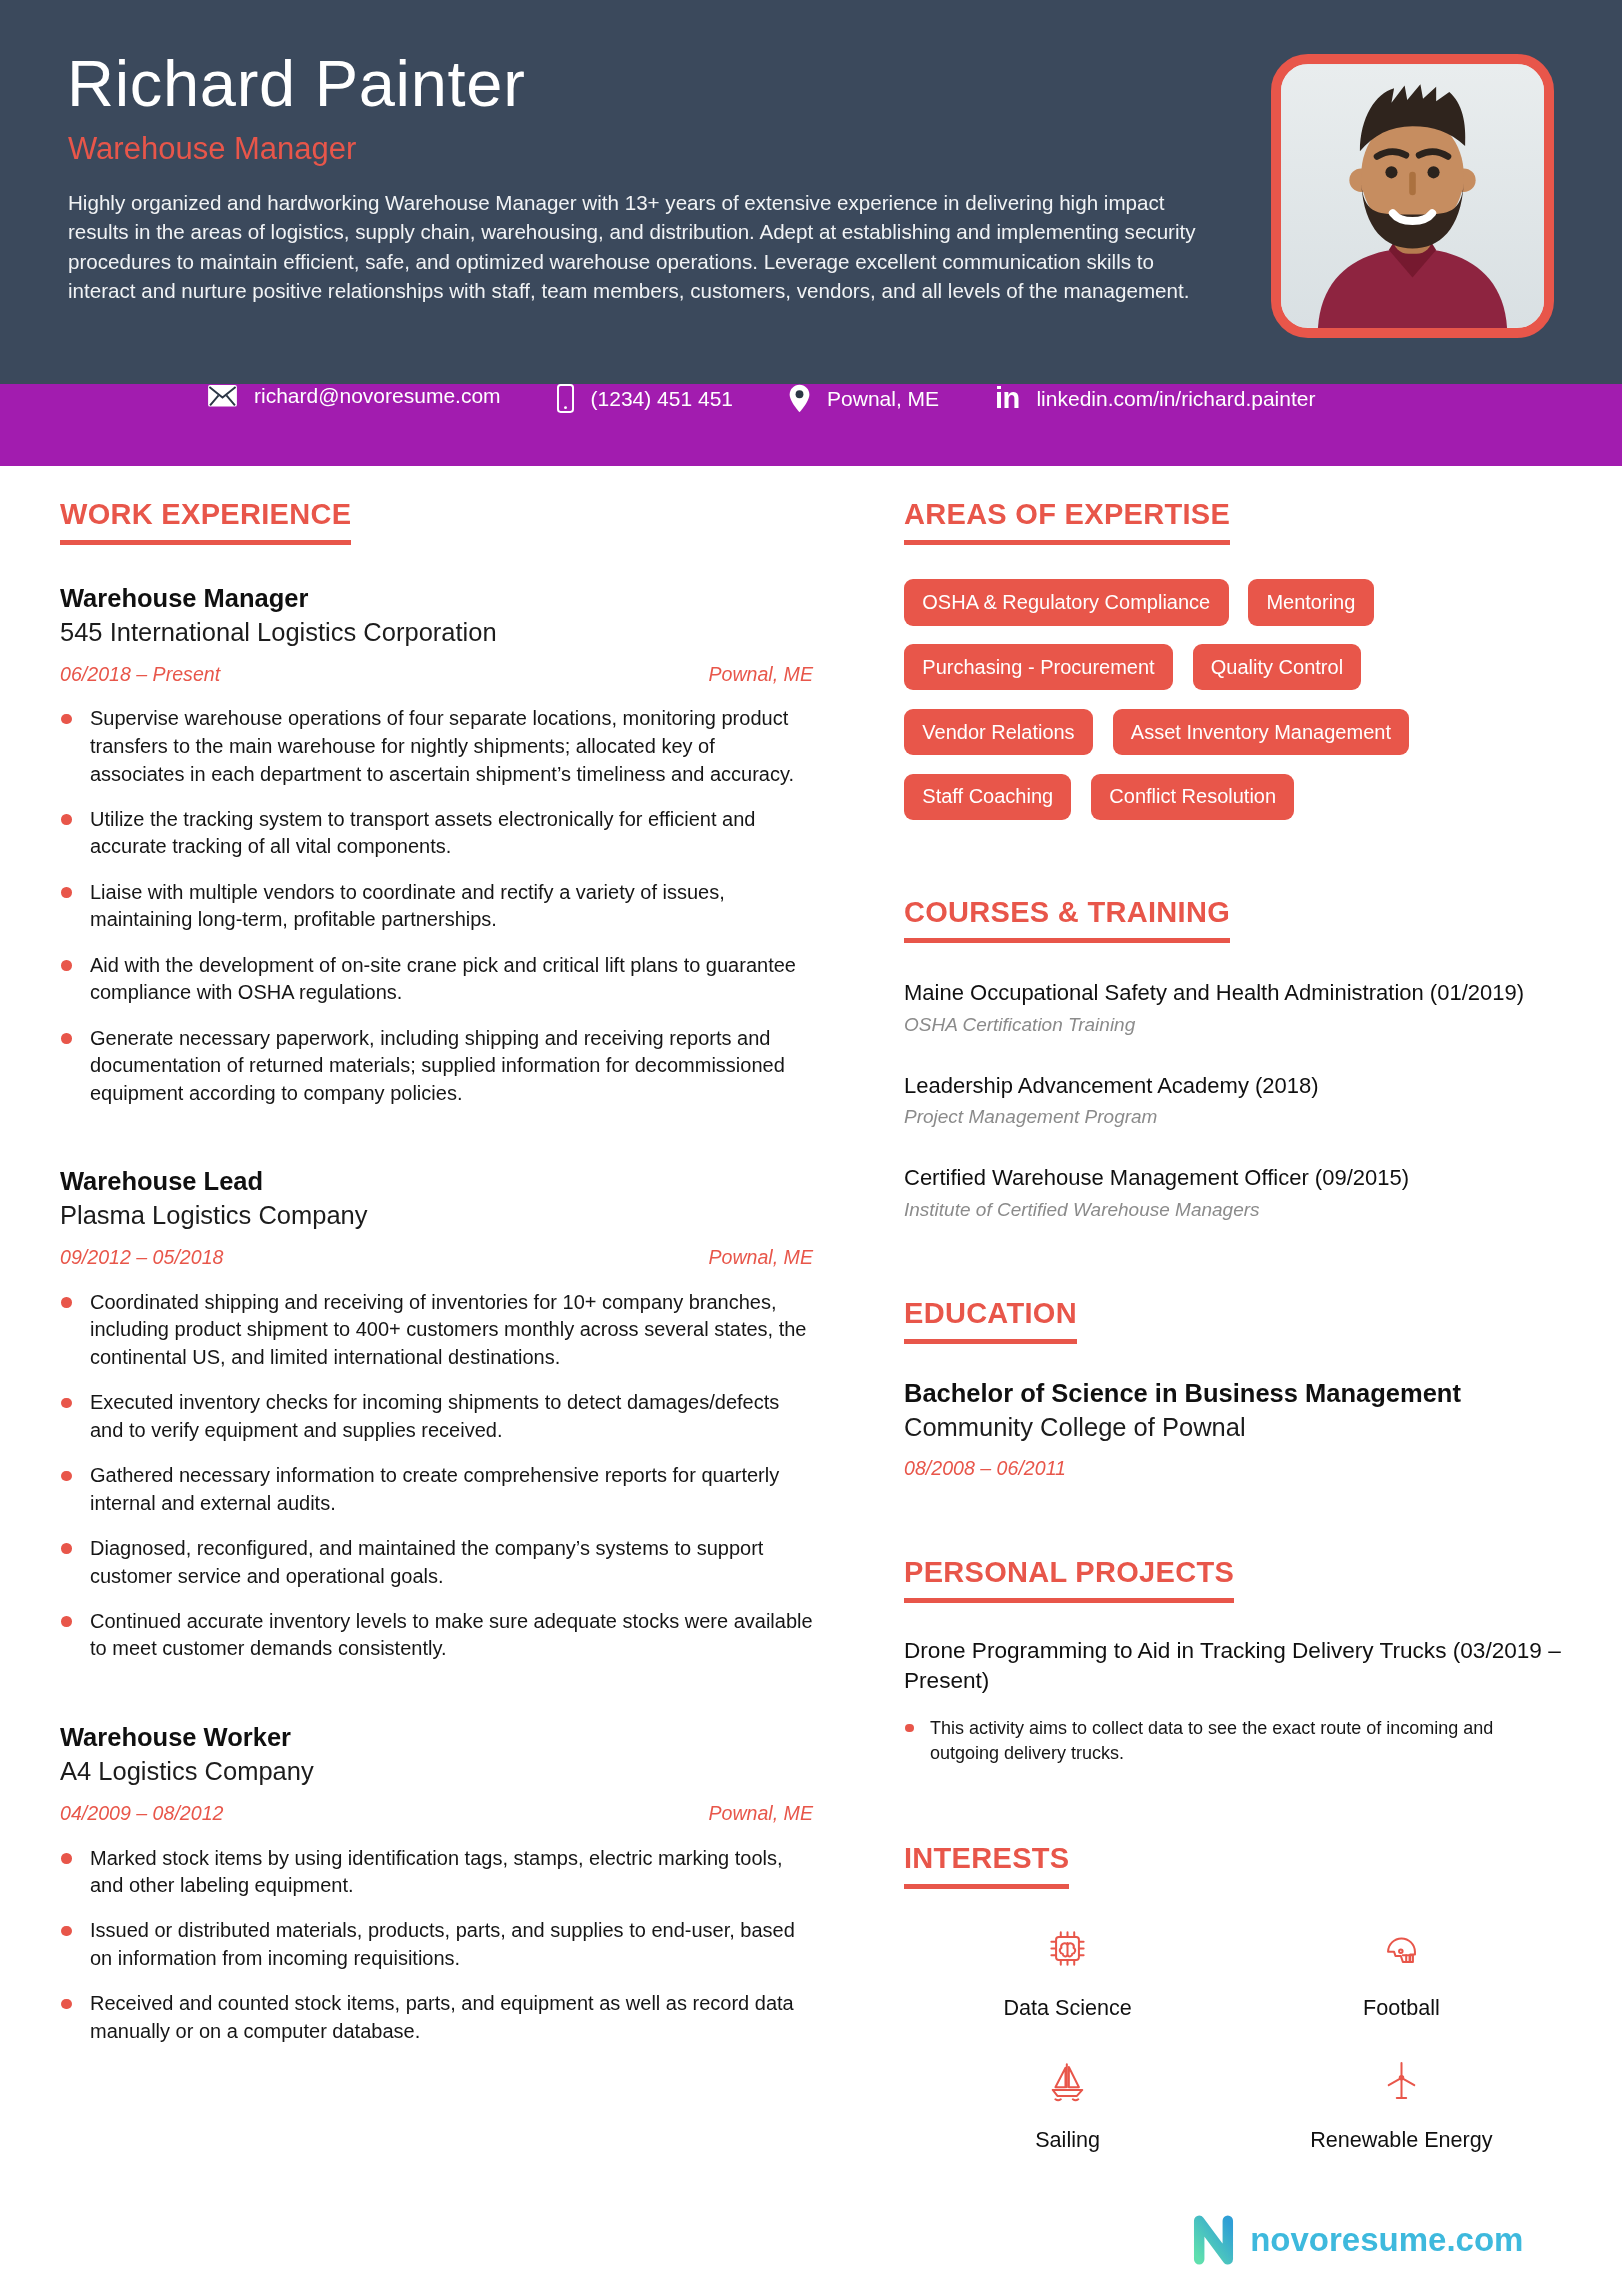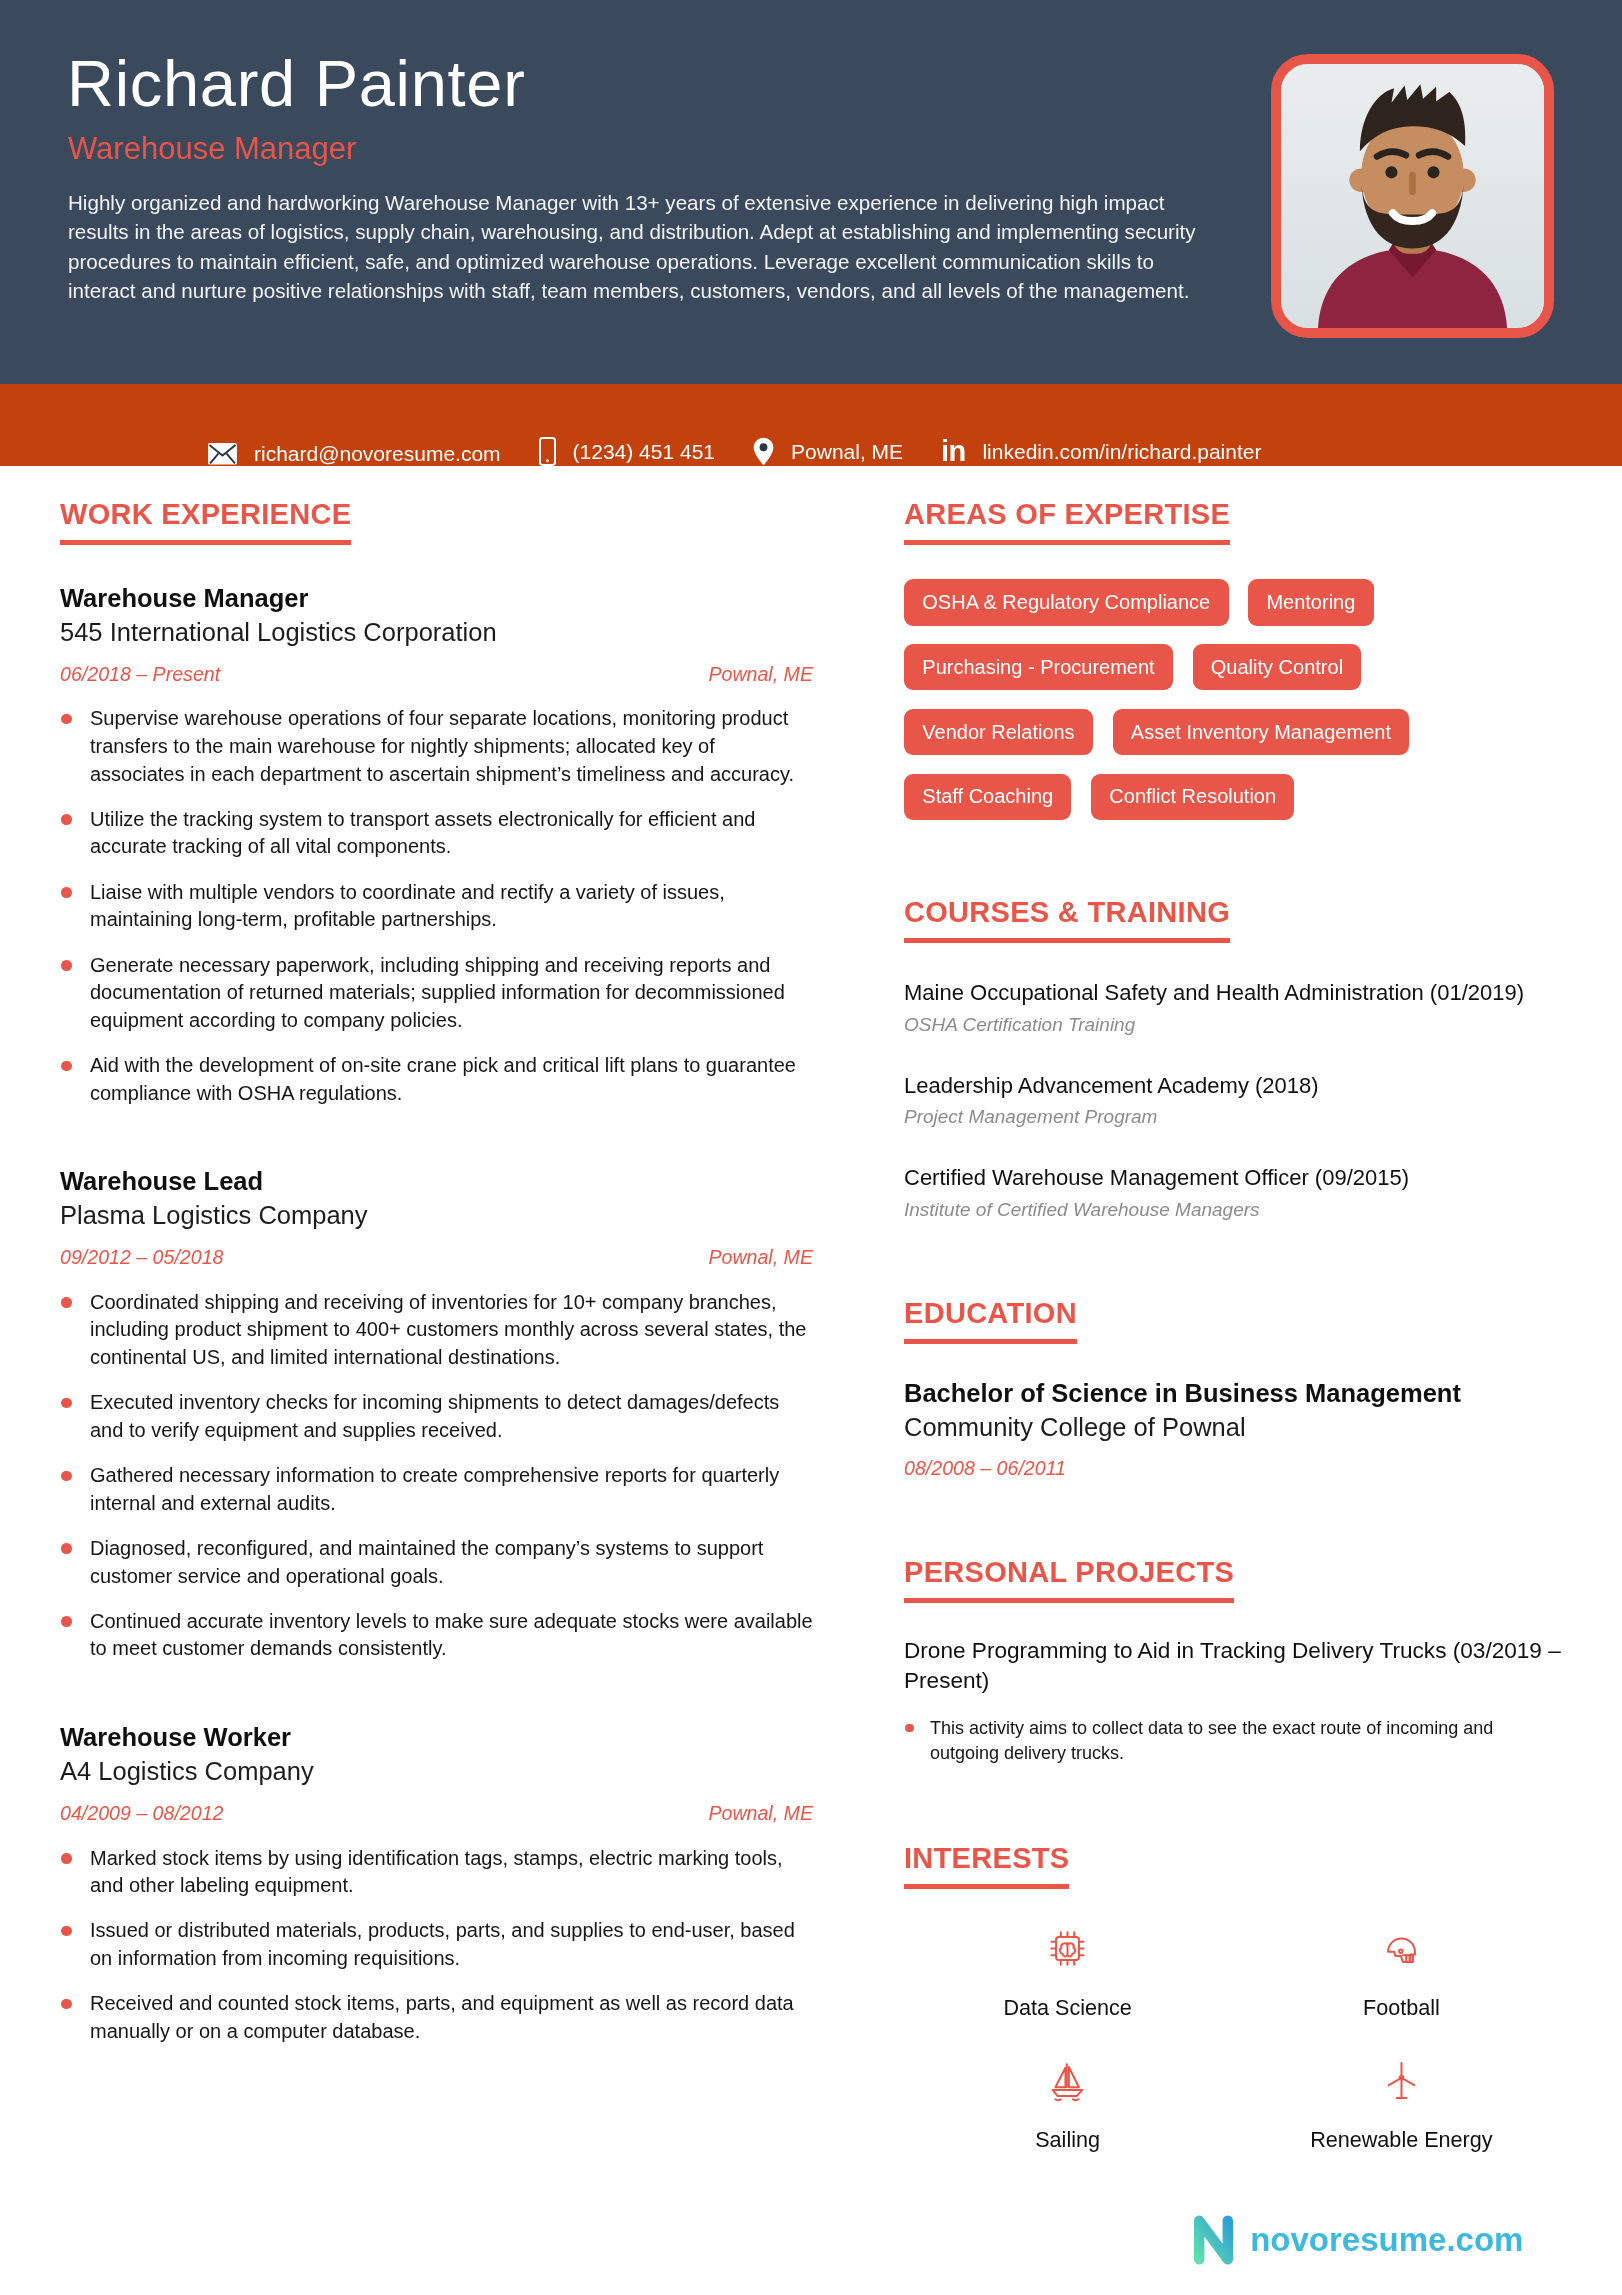--- a/index.html
+++ b/index.html
@@ -9,22 +9,22 @@
   
   .header{position:absolute;left:0;top:0;width:100%;height:384px;background:#3b495c;}
   .name{position:absolute;left:67px;top:46px;font-size:65px;color:#ffffff;font-weight:400;letter-spacing:0.7px;}
   .role{position:absolute;left:68px;top:131px;font-size:31px;color:#e8564a;font-weight:400;}
   .summary{position:absolute;left:68px;top:188px;width:1132px;font-size:20.6px;line-height:1.43;color:#f1f3f5;}
   .photo{position:absolute;left:1271px;top:54px;width:283px;height:284px;box-sizing:border-box;
          border:10.5px solid #e8564a;border-radius:37px;background:#e2e7e9;overflow:hidden;}
   .photo svg{display:block;width:100%;height:100%;}
 
   
-  .contactbar{position:absolute;left:0;top:384px;width:100%;height:82px;background:#c2410c;
-              display:flex;align-items:flex-end;box-sizing:border-box;padding-left:208px;gap:38px;}
+  .contactbar{position:absolute;left:0;top:384px;width:100%;height:82px;background:#a21caf;
+              display:flex;align-items:flex-start;box-sizing:border-box;padding-left:208px;gap:56px;}
   .contact-item{display:flex;align-items:center;gap:17px;color:#ffffff;font-size:21px;white-space:nowrap;}
   .contact-item svg{display:block;}
   .in-glyph{font-weight:700;font-size:29px;color:#ffffff;line-height:1;letter-spacing:-0.7px;}
 
   
   .col-left{position:absolute;left:60px;top:499px;width:753px;}
   .col-right{position:absolute;left:904px;top:499px;width:661px;}
 
   .section-title{display:inline-block;color:#e8564a;font-size:29px;font-weight:700;letter-spacing:0.3px;
                  border-bottom:5.2px solid #e8564a;padding-bottom:10.5px;line-height:1.05;}
@@ -146,22 +146,22 @@
           <div class="job-title">Warehouse Manager</div>
           <div class="job-company">545 International Logistics Corporation</div>
           <div class="job-meta">
             <span>06/2018 – Present</span>
             <span>Pownal, ME</span>
           </div>
           <ul class="bullets">
             <li>Supervise warehouse operations of four separate locations, monitoring product transfers to the main warehouse for nightly shipments; allocated key of associates in each department to ascertain shipment’s timeliness and accuracy.</li>
             <li>Utilize the tracking system to transport assets electronically for efficient and accurate tracking of all vital components.</li>
             <li>Liaise with multiple vendors to coordinate and rectify a variety of issues, maintaining long-term, profitable partnerships.</li>
+            <li>Aid with the development of on-site crane pick and critical lift plans to guarantee compliance with OSHA regulations.</li>
             <li>Generate necessary paperwork, including shipping and receiving reports and documentation of returned materials; supplied information for decommissioned equipment according to company policies.</li>
-            <li>Aid with the development of on-site crane pick and critical lift plans to guarantee compliance with OSHA regulations.</li>
           </ul>
         </div>
         <div class="job">
           <div class="job-title">Warehouse Lead</div>
           <div class="job-company">Plasma Logistics Company</div>
           <div class="job-meta">
             <span>09/2012 – 05/2018</span>
             <span>Pownal, ME</span>
           </div>
           <ul class="bullets">

